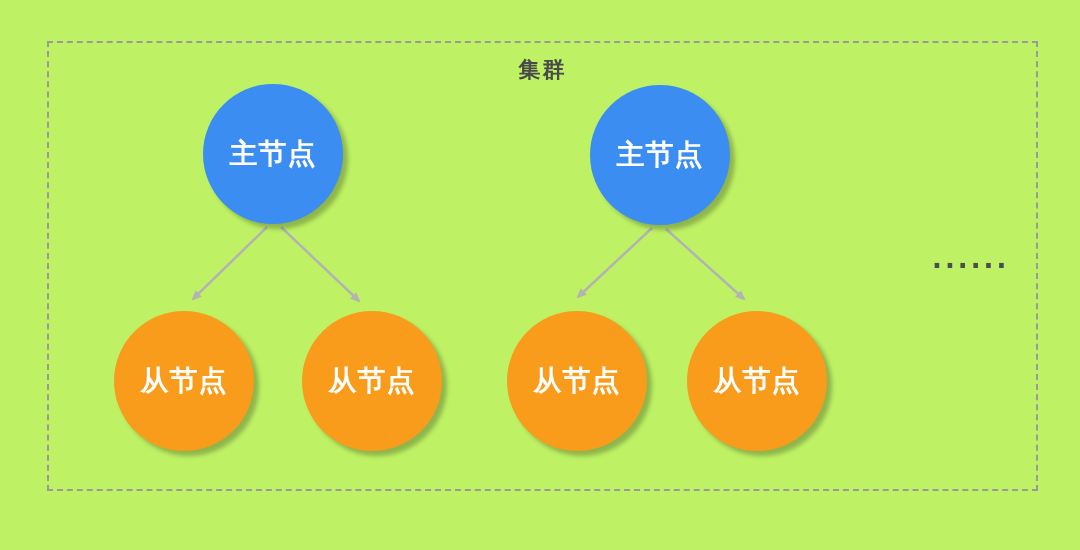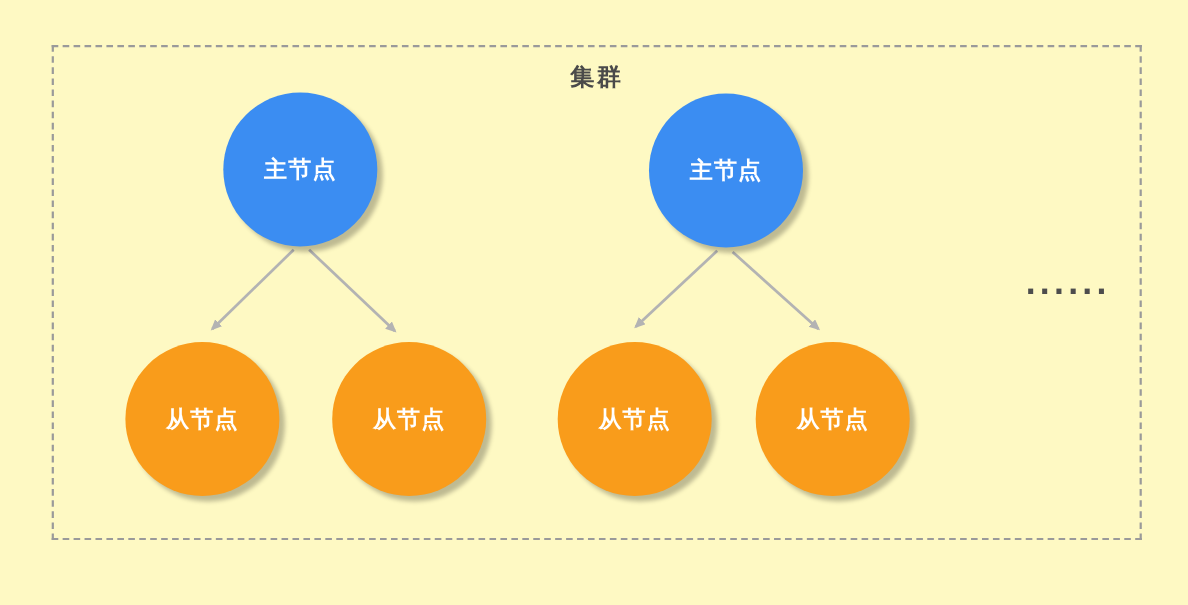--- a/index.html
+++ b/index.html
@@ -8,21 +8,21 @@
     background: #ffffff;
     width: 1080px;
     height: 550px;
     overflow: hidden;
     font-family: "DejaVu Sans", "Liberation Sans", sans-serif;
   }
   .canvas {
     position: relative;
     width: 1080px;
     height: 550px;
-    background: #fef9c3;
+    background: #bef264;
   }
   .cluster-box {
     position: absolute;
     left: 47px;
     top: 41px;
     width: 987px;
     height: 446px;
     border: 2px dashed var(--border, #9a9a9a);
     box-sizing: content-box;
   }
@@ -57,21 +57,21 @@
     width: 140px;
     height: 140px;
     border-radius: 50%;
     display: flex;
     align-items: center;
     justify-content: center;
     box-shadow: 5px 5px 4px rgba(0, 0, 0, 0.25);
   }
   .node .node-label {
     color: var(--node-text, #ffffff);
-    font-size: 21px;
+    font-size: 28px;
     font-weight: bold;
     letter-spacing: 1px;
   }
   .node.master { background: var(--master-fill, #3b8df2); }
   .node.slave  { background: var(--slave-fill, #f99c1b); }
 
   .node.master-1 { left: 203px; top: 84px; }
   .node.master-2 { left: 590px; top: 85px; }
   .node.slave-1  { left: 114px; top: 311px; }
   .node.slave-2  { left: 302px; top: 311px; }

